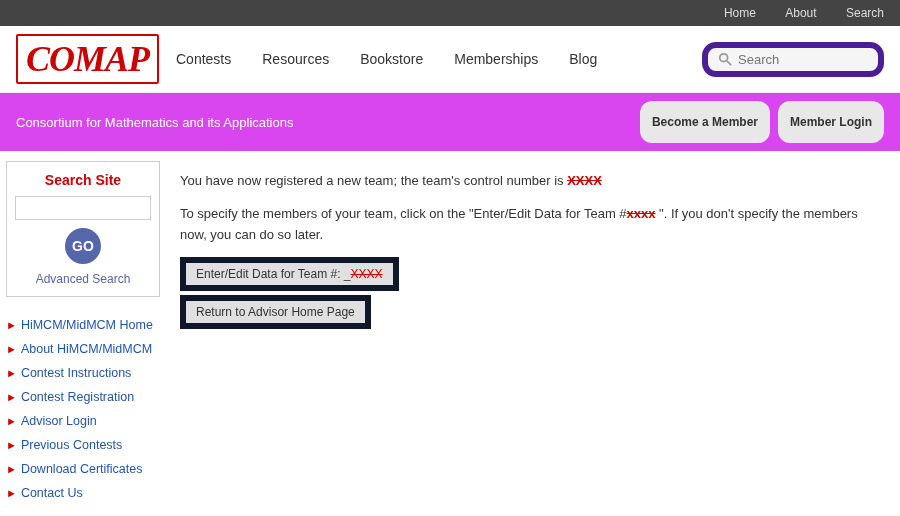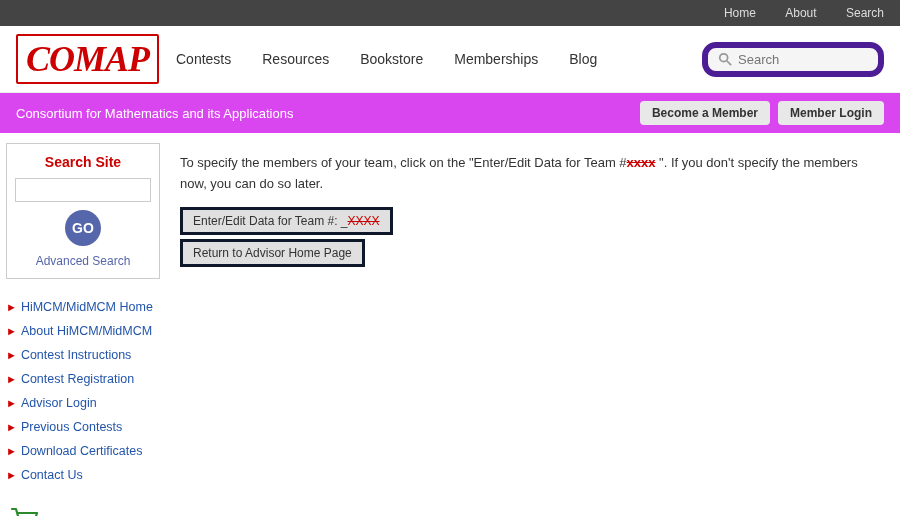--- a/index.html
+++ b/index.html
@@ -92,25 +92,25 @@
       justify-content: space-between;
     }
     .banner-buttons {
       display: flex;
       gap: 8px;
     }
     .banner-btn {
       background: #e8e8e8;
       color: #333;
       border: none;
-      padding: 5px 12px;
+      padding: 14px 12px;
       font-size: 12px;
       font-weight: bold;
       cursor: pointer;
-      border-radius: 4px;
+      border-radius: 12px;
     }
 
     
     .main-layout {
       display: flex;
       padding: 10px 0;
     }
 
     
     .sidebar {
@@ -209,21 +209,21 @@
     }
     .content-buttons {
       margin-top: 10px;
       display: flex;
       flex-direction: column;
       gap: 4px;
       align-items: flex-start;
     }
     .content-btn {
       background: #e0e0e0;
-      border: 3px solid #0f172a;
+      border: 6px solid #0f172a;
       padding: 4px 10px;
       font-size: 12px;
       cursor: pointer;
       color: #333;
     }
 
     .team-number-inline {
       color: #cc0000;
       text-decoration: line-through;
     }
@@ -333,20 +333,23 @@
           <circle cx="14" cy="25" r="2" fill="#2a8a2a"></circle>
           <circle cx="24" cy="25" r="2" fill="#2a8a2a"></circle>
         </svg>
       </span>
 
     </div>
   </div>
 
   <div class="content">
     <p>
+      <span>You have now registered a new team; the team's control number is </span><span class="xxxx">XXXX</span>
+    </p>
+    <p>
       <span>To specify the members of your team, click on the "Enter/Edit Data for Team #</span><span class="xxxx">xxxx</span><span> ". If you don't specify the members now, you can do so later.</span>
     </p>
     <div class="content-buttons">
       <button class="content-btn">
         <span>Enter/Edit Data for Team #: _</span><span class="team-number-inline">XXXX</span>
       </button>
       <button class="content-btn">Return to Advisor Home Page</button>
     </div>
   </div>
 

